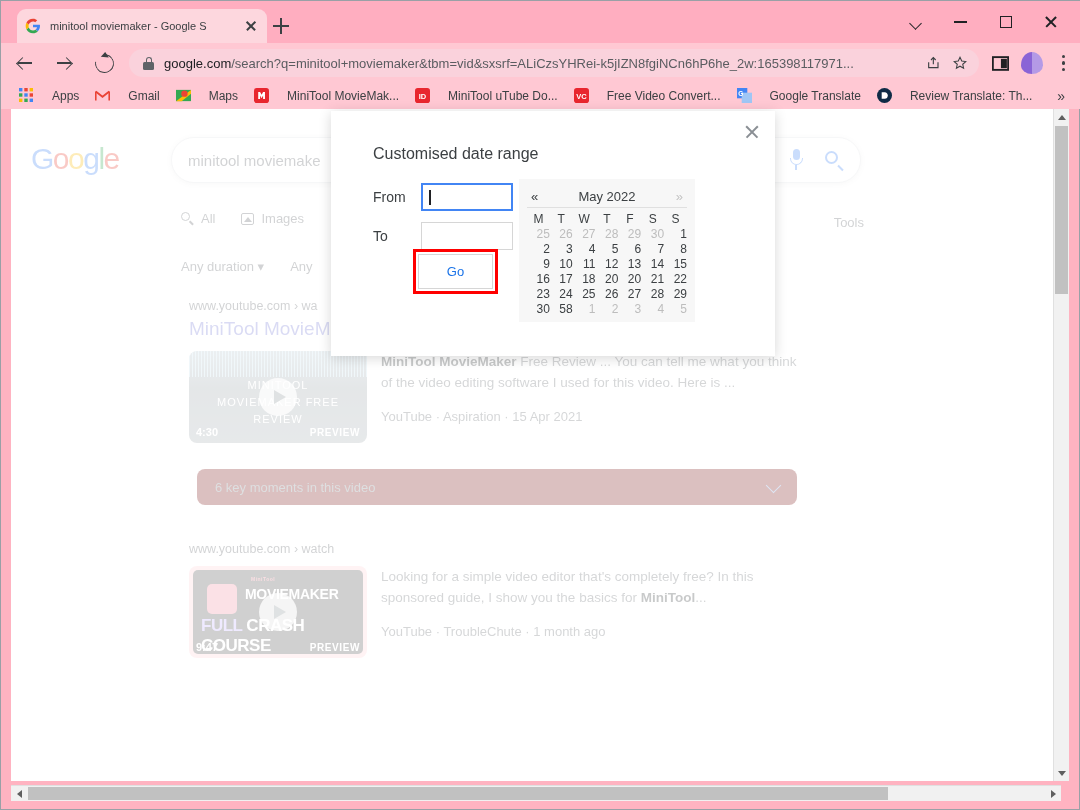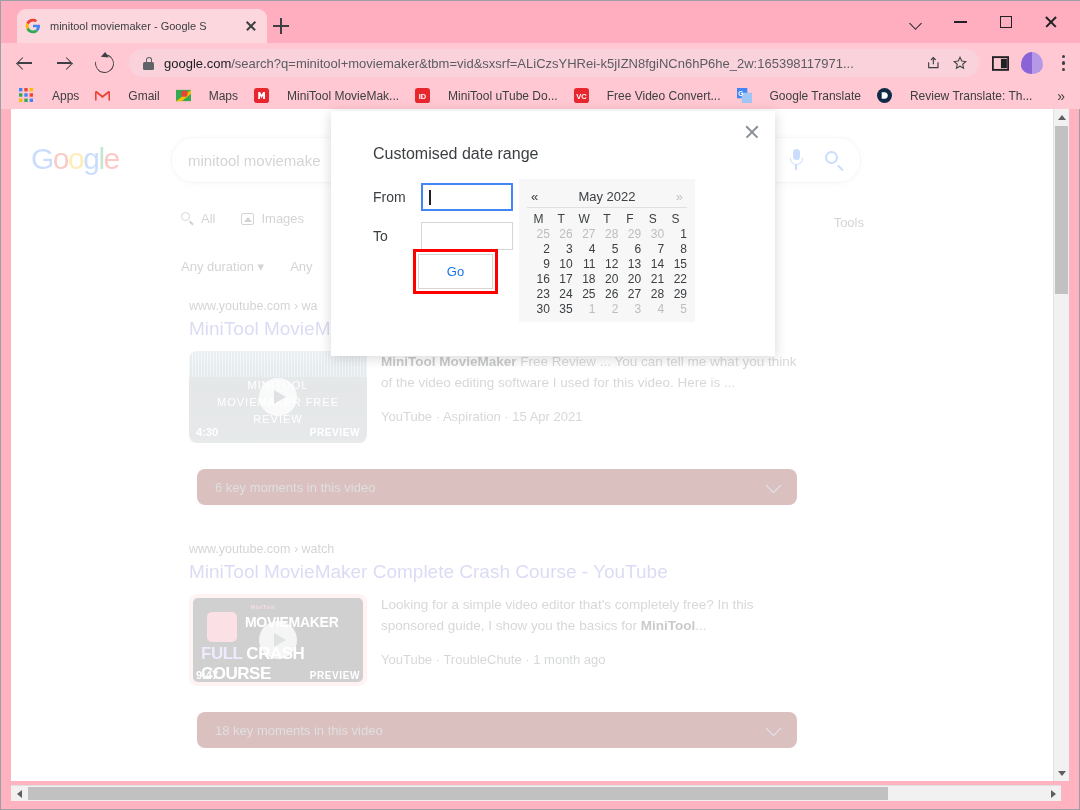--- a/index.html
+++ b/index.html
@@ -392,43 +392,38 @@
         </div>
       </div>
     </div>
     <div class="moments" style="left:186px;top:360px;">
       <span>6 key moments in this video</span>
       <span class="mom-chev"></span>
     </div>
 
     <div class="result" style="left:178px;top:433px;">
       <div class="res-url">www.youtube.com › watch</div>
-      <div class="res-title">MiniTool MovieMaker Complete Crash Course - YouTube</div>
       <div class="res-body">
         <div class="thumb th2">
           <div class="th2-in">
             <div class="th2-logo"></div>
             <div class="th2-mini">MiniTool</div>
             <div class="th2-txt1">MOVIEMAKER</div>
             <div class="th2-txt2"><em>FULL</em><span> CRASH COURSE</span></div>
           </div>
           <div class="play"></div>
           <div class="dur">9:47</div>
           <div class="prev">PREVIEW</div>
         </div>
         <div class="snippet">
           <span>Looking for a simple video editor that's completely free? In this sponsored guide, I show you the basics for </span><b>MiniTool</b><span>...</span>
           <div class="res-meta">YouTube · TroubleChute · 1 month ago</div>
         </div>
       </div>
     </div>
-    <div class="moments" style="left:186px;top:603px;">
-      <span>18 key moments in this video</span>
-      <span class="mom-chev"></span>
-    </div>
 
     <div class="scrim"></div>
   </div>
 
   <div class="modal">
     <div class="modal-close"></div>
     <div class="modal-title">Customised date range</div>
 
     <div class="frow" style="left:42px;top:72px;">
       <span class="flabel">From</span>
@@ -505,21 +500,21 @@
               <td>23</td>
               <td>24</td>
               <td>25</td>
               <td>26</td>
               <td>27</td>
               <td>28</td>
               <td>29</td>
             </tr>
             <tr>
               <td>30</td>
-              <td>35</td>
+              <td>58</td>
               <td class="out">1</td>
               <td class="out">2</td>
               <td class="out">3</td>
               <td class="out">4</td>
               <td class="out">5</td>
             </tr>
           </tbody>
       </table>
     </div>
   </div>

